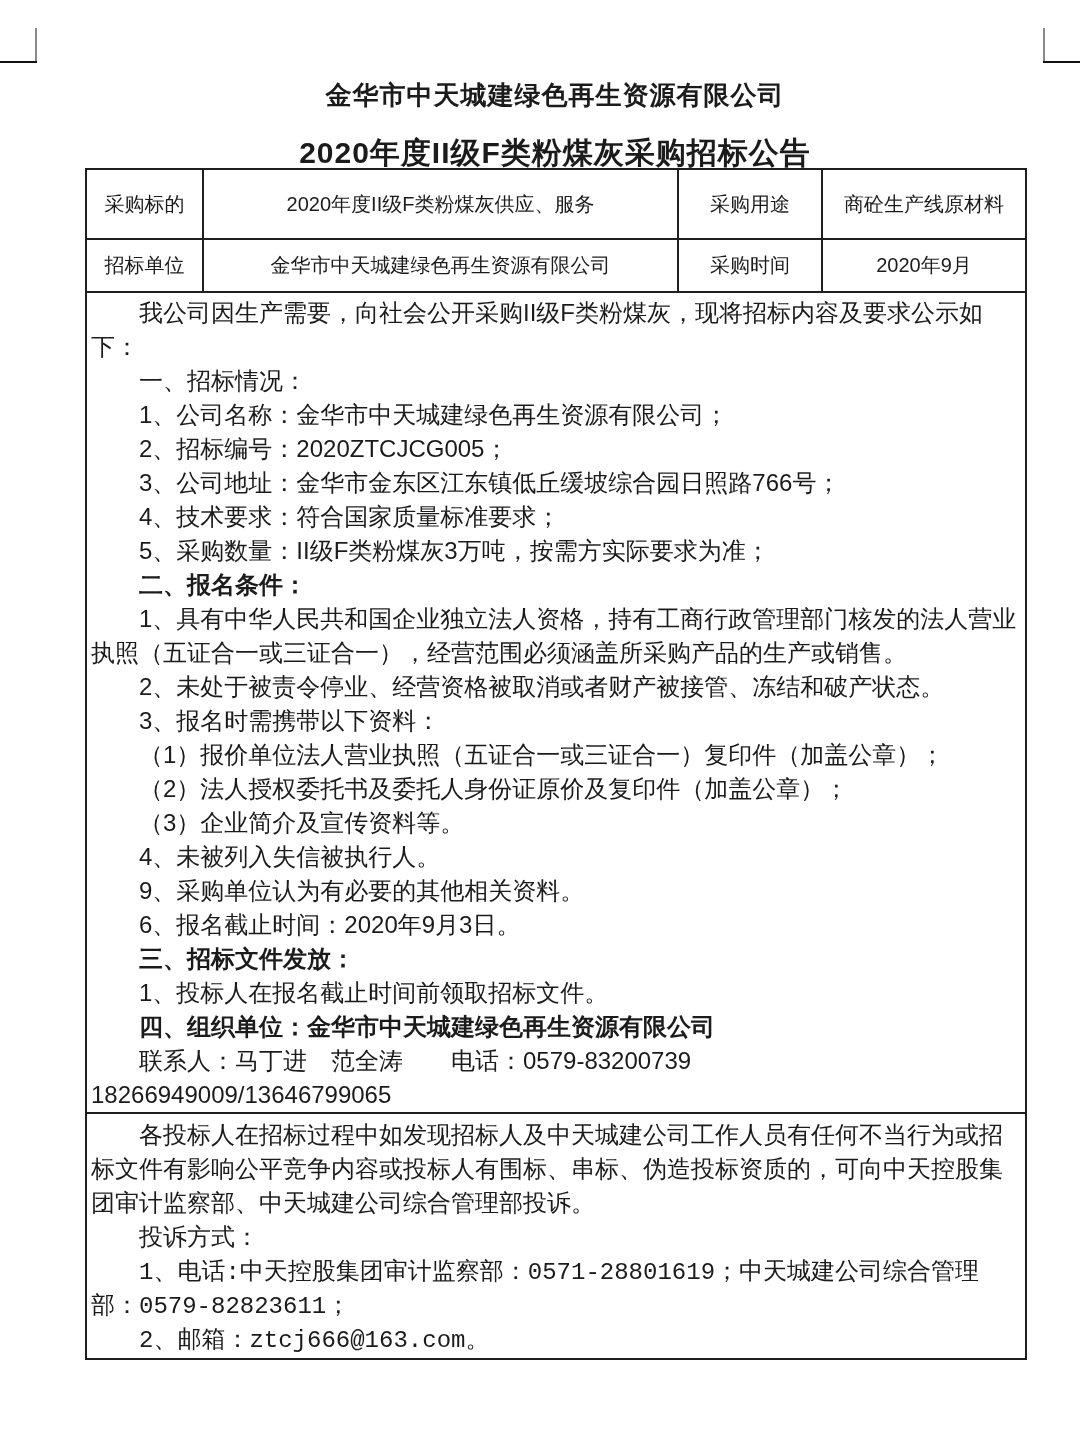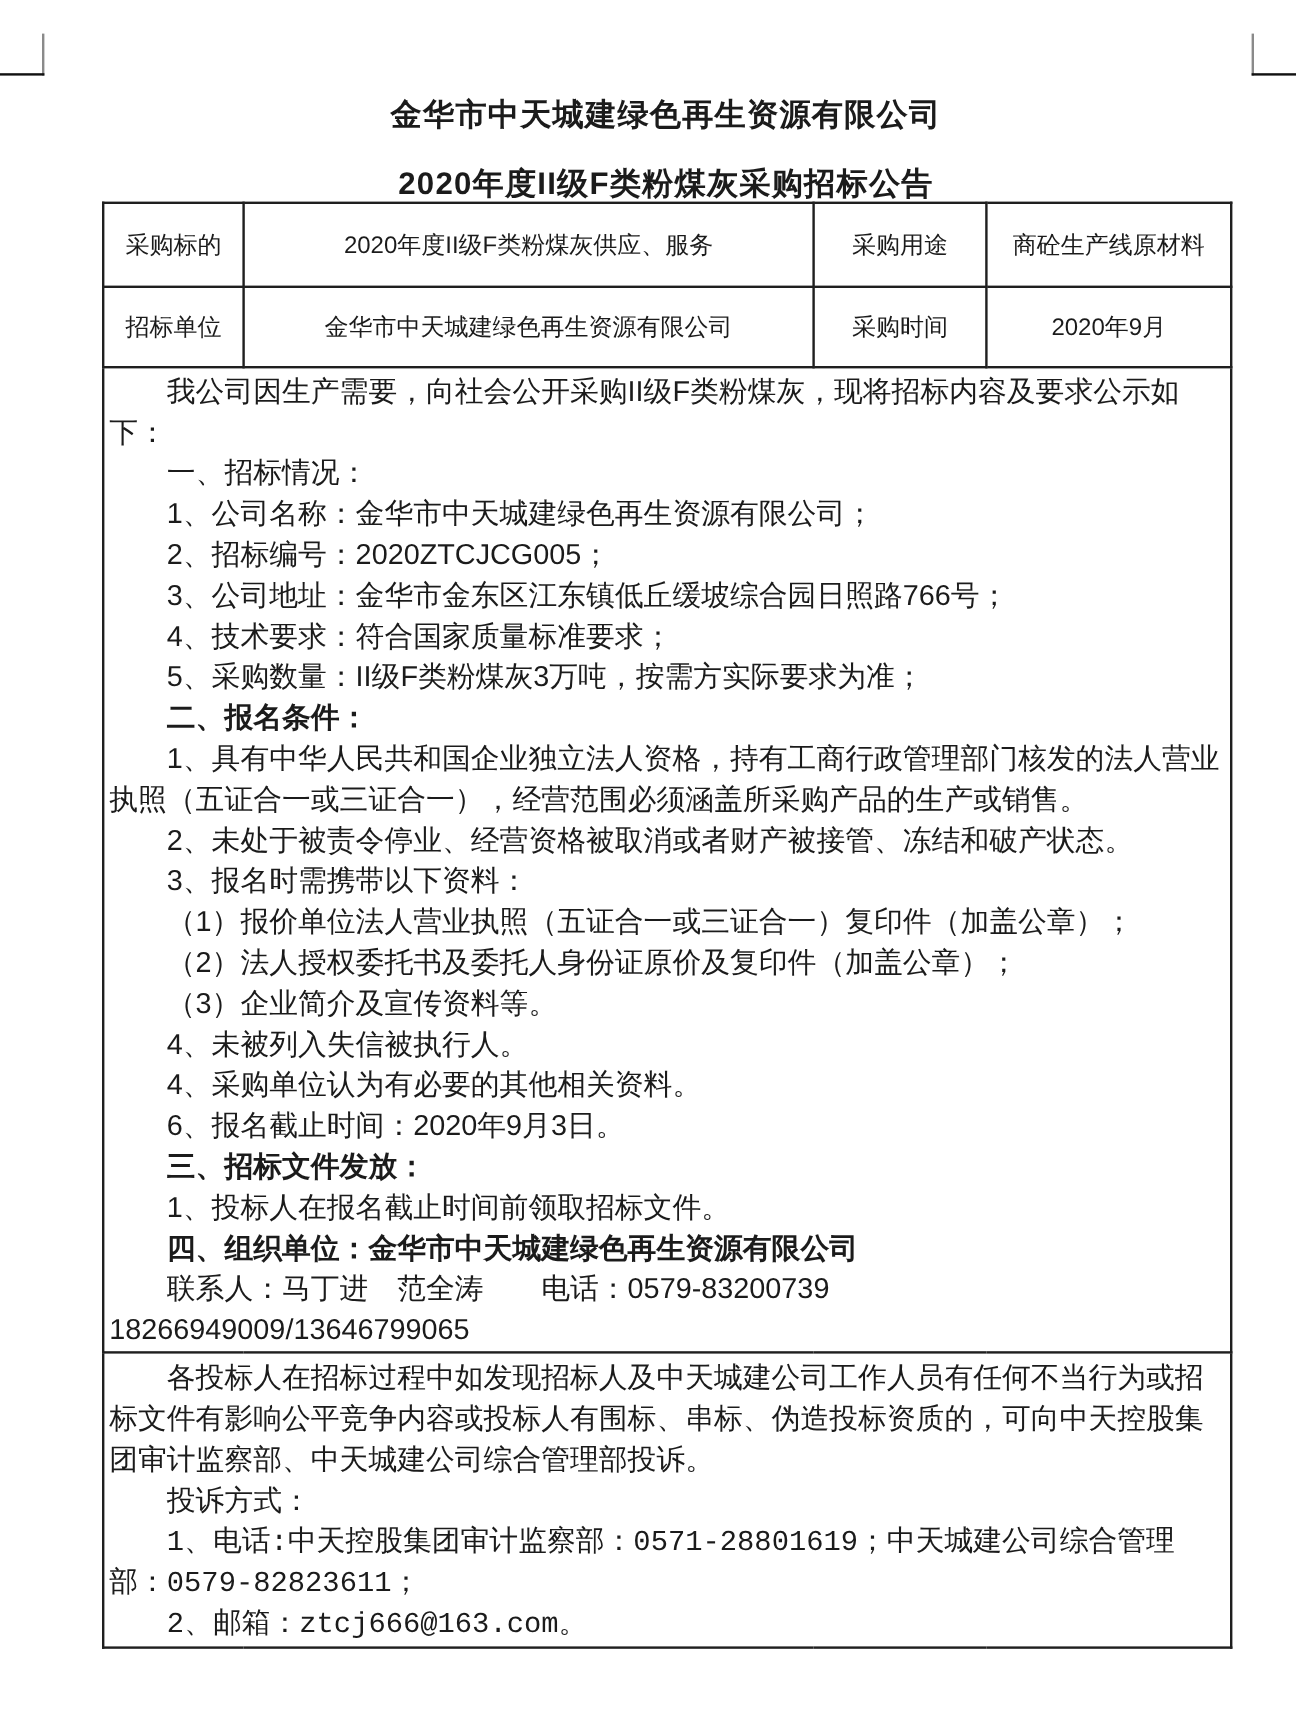--- a/index.html
+++ b/index.html
@@ -27,40 +27,40 @@
   .doc-title {
     margin: 80px 0 0 0;
     font-size: 26px;
     line-height: 30px;
     font-weight: bold;
     text-align: center;
     letter-spacing: 1px;
   }
   .doc-subtitle {
     margin: 28px 0 0 0;
-    font-size: 26px;
+    font-size: 30px;
     line-height: 30px;
     font-weight: bold;
     text-align: center;
     letter-spacing: 1px;
   }
 
   table.tender {
     width: 940px;
     border-collapse: collapse;
     table-layout: fixed;
   }
   table.tender td {
     border: 2px solid #1f1f1f;
     font-size: 20px;
     vertical-align: middle;
   }
   td.c { text-align: center; }
   tr.r1 { height: 70px; }
-  tr.r2 { height: 67px; border-radius: 23px; }
+  tr.r2 { height: 53px; border-radius: 23px; }
   tr.r3 { height: 68px; }
   tr.r4 { height: 754px; }
   tr.r5 { height: 190px; font-family: Liberation Mono, monospace; }
 
   td.body-cell { vertical-align: top; padding: 3px 8px 0 4px; }
   td.body-cell p,
   td.complaint-cell p {
     margin: 0;
     font-size: 24px;
     line-height: 34px;
@@ -120,21 +120,21 @@
           <p>4、技术要求：符合国家质量标准要求；</p>
           <p>5、采购数量：II级F类粉煤灰3万吨，按需方实际要求为准；</p>
           <p class="b">二、报名条件：</p>
           <p>1、具有中华人民共和国企业独立法人资格，持有工商行政管理部门核发的法人营业执照（五证合一或三证合一），经营范围必须涵盖所采购产品的生产或销售。</p>
           <p>2、未处于被责令停业、经营资格被取消或者财产被接管、冻结和破产状态。</p>
           <p>3、报名时需携带以下资料：</p>
           <p>（1）报价单位法人营业执照（五证合一或三证合一）复印件（加盖公章）；</p>
           <p>（2）法人授权委托书及委托人身份证原价及复印件（加盖公章）；</p>
           <p>（3）企业简介及宣传资料等。</p>
           <p>4、未被列入失信被执行人。</p>
-          <p>4、采购单位认为有必要的其他相关资料。</p>
+          <p>9、采购单位认为有必要的其他相关资料。</p>
           <p>6、报名截止时间：2020年9月3日。</p>
           <p class="b">三、招标文件发放：</p>
           <p>1、投标人在报名截止时间前领取招标文件。</p>
           <p class="b">四、组织单位：金华市中天城建绿色再生资源有限公司</p>
           <p>联系人：马丁进　范全涛　　电话：0579-83200739　　18266949009/13646799065</p>
         </td>
       </tr>
       <tr class="r5">
         <td class="complaint-cell" colspan="4">
           <p>各投标人在招标过程中如发现招标人及中天城建公司工作人员有任何不当行为或招标文件有影响公平竞争内容或投标人有围标、串标、伪造投标资质的，可向中天控股集团审计监察部、中天城建公司综合管理部投诉。</p>

